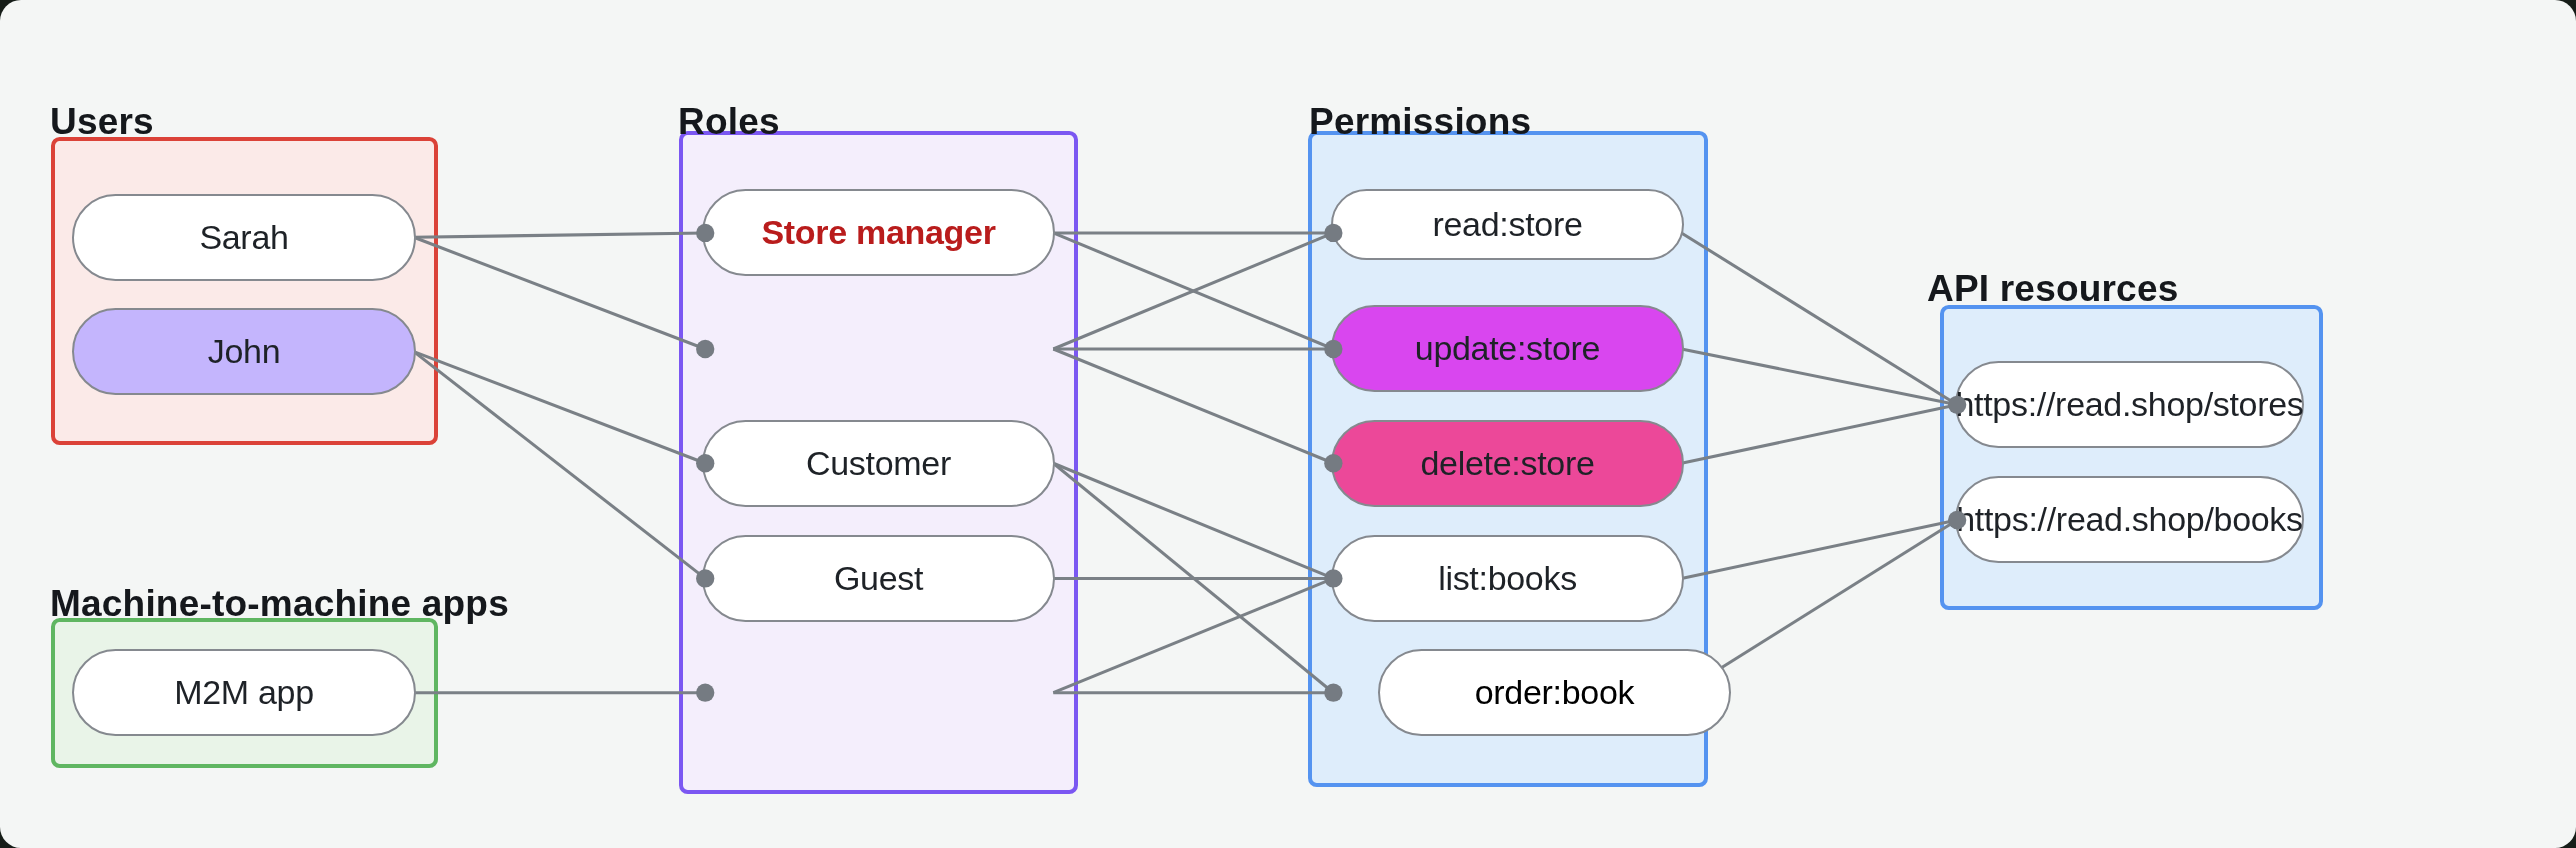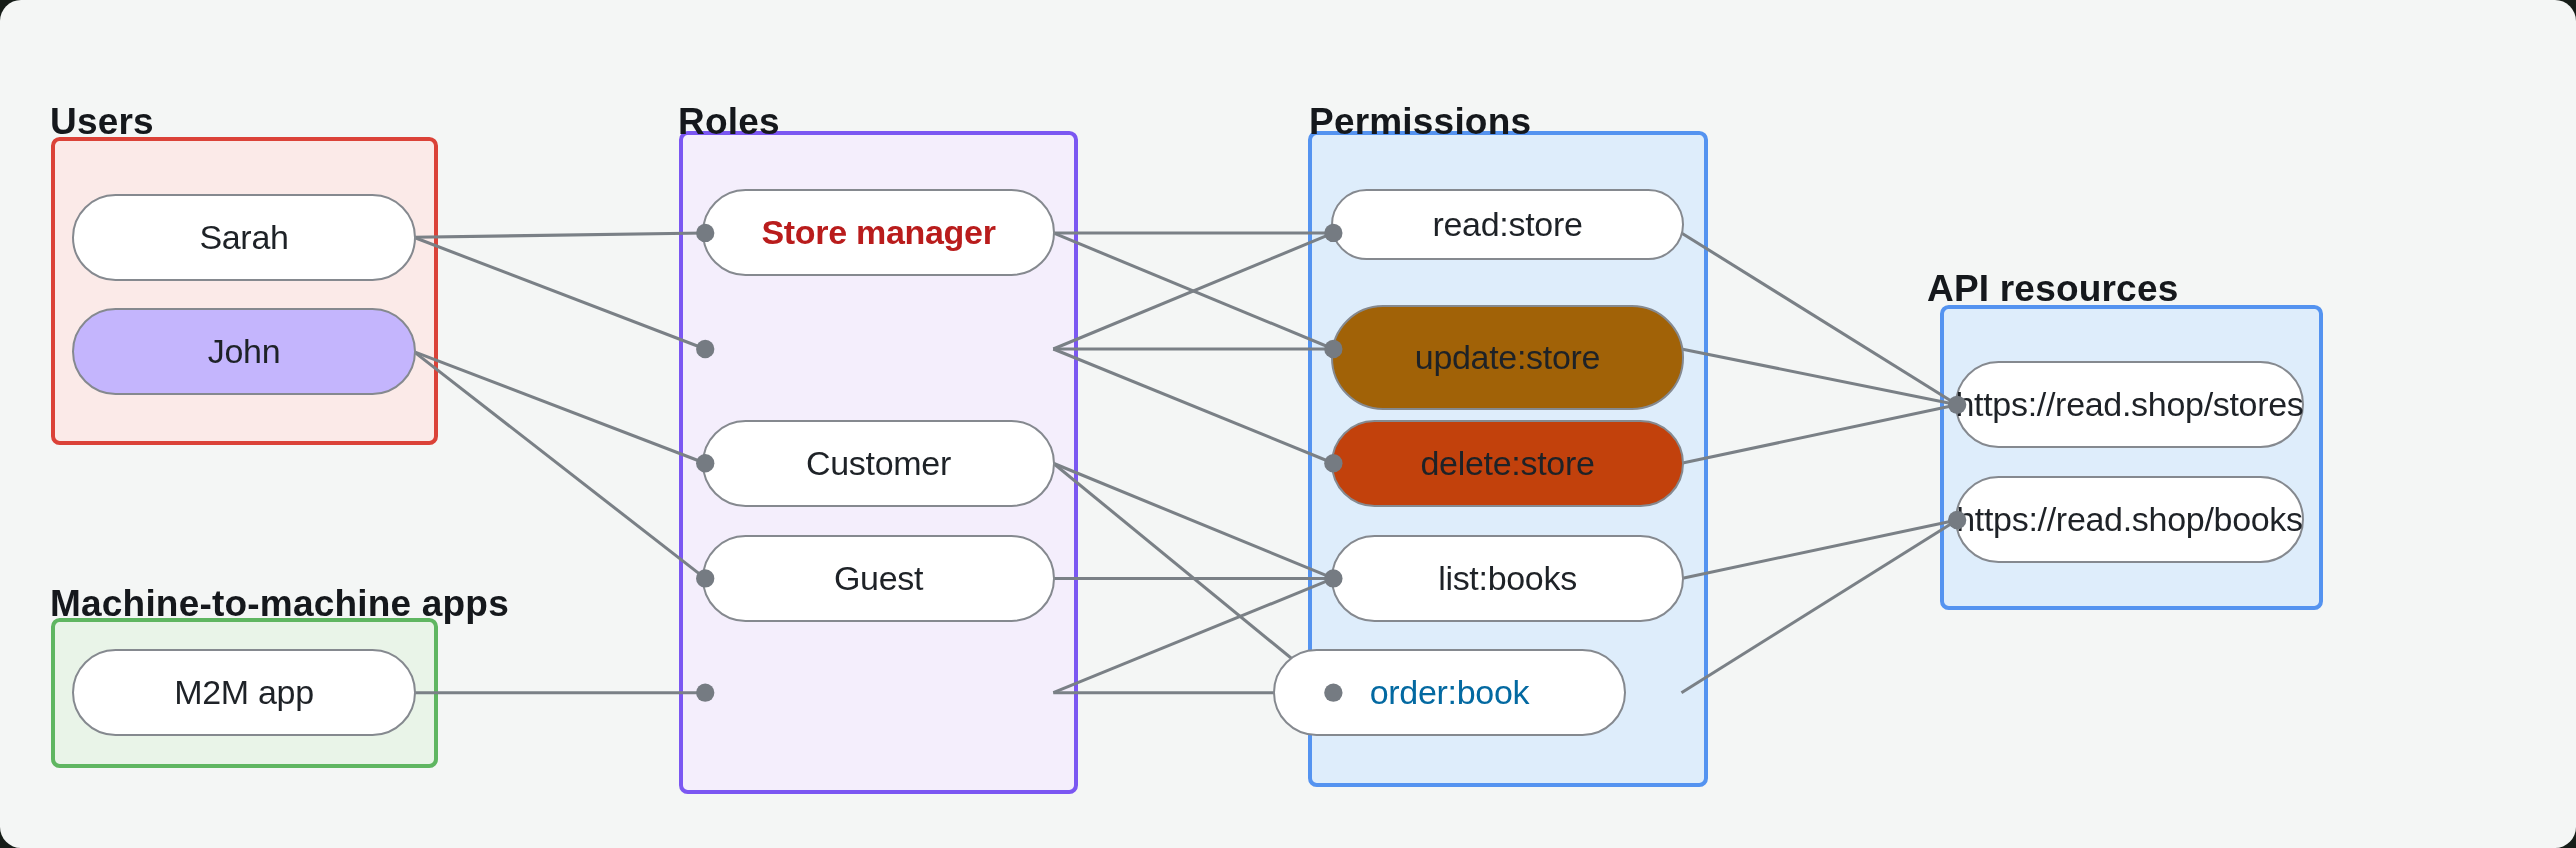--- a/index.html
+++ b/index.html
@@ -85,24 +85,24 @@
       <div class="node-pill" style="left: 72px; top: 194px; width: 344px; height: 87px; border-color: rgb(133, 137, 143); background: rgb(255, 255, 255); color: rgb(30, 34, 39);">Sarah</div>
       <div class="node-pill" style="left: 72px; top: 308px; width: 344px; height: 87px; border-color: rgb(133, 137, 143); background: #c4b5fd; color: rgb(30, 34, 39);">John</div>
       <div class="group-label" style="left: 50px; top: 538px;">Machine-to-machine apps</div>
       <div class="node-pill" style="left: 72px; top: 649px; width: 344px; height: 87px; border-color: rgb(133, 137, 143); background: rgb(255, 255, 255); color: rgb(30, 34, 39);">M2M app</div>
       <div class="group-label" style="left: 678px; top: 56px;">Roles</div>
       <div class="node-pill" style="left: 702px; top: 189px; width: 353px; height: 87px; border-color: rgb(133, 137, 143); background: rgb(255, 255, 255); color: #b91c1c; font-weight: bold;">Store manager</div>
       <div class="node-pill" style="left: 702px; top: 420px; width: 353px; height: 87px; border-color: rgb(133, 137, 143); background: rgb(255, 255, 255); color: rgb(30, 34, 39);">Customer</div>
       <div class="node-pill" style="left: 702px; top: 535px; width: 353px; height: 87px; border-color: rgb(133, 137, 143); background: rgb(255, 255, 255); color: rgb(30, 34, 39);">Guest</div>
       <div class="group-label" style="left: 1309px; top: 56px;">Permissions</div>
       <div class="node-pill" style="left: 1331px; top: 189px; width: 353px; height: 71px; border-color: rgb(133, 137, 143); background: rgb(255, 255, 255); color: rgb(30, 34, 39);">read:store</div>
-      <div class="node-pill" style="left: 1331px; top: 305px; width: 353px; height: 105px; border-color: rgb(133, 137, 143); background: #a16207; color: rgb(30, 34, 39);">update:store</div>
-      <div class="node-pill" style="left: 1331px; top: 420px; width: 353px; height: 87px; border-color: rgb(133, 137, 143); background: #c2410c; color: rgb(30, 34, 39);">delete:store</div>
+      <div class="node-pill" style="left: 1331px; top: 305px; width: 353px; height: 87px; border-color: rgb(133, 137, 143); background: #d946ef; color: rgb(30, 34, 39);">update:store</div>
+      <div class="node-pill" style="left: 1331px; top: 420px; width: 353px; height: 87px; border-color: rgb(133, 137, 143); background: #ec4899; color: rgb(30, 34, 39);">delete:store</div>
       <div class="node-pill" style="left: 1331px; top: 535px; width: 353px; height: 87px; border-color: rgb(133, 137, 143); background: rgb(255, 255, 255); color: rgb(30, 34, 39);">list:books</div>
-      <div class="node-pill" style="left: 1273px; top: 649px; width: 353px; height: 87px; border-color: rgb(133, 137, 143); background: rgb(255, 255, 255); color: #0369a1;">order:book</div>
+      <div class="node-pill" style="left: 1378px; top: 649px; width: 353px; height: 87px; border-color: rgb(133, 137, 143); background: rgb(255, 255, 255); color: #000000;">order:book</div>
       <div class="group-label" style="left: 1927px; top: 223px;">API resources</div>
       <div class="node-pill" style="left: 1955px; top: 361px; width: 349px; height: 87px; border-color: rgb(133, 137, 143); background: rgb(255, 255, 255); color: rgb(30, 34, 39);">https://read.shop/stores</div>
       <div class="node-pill" style="left: 1955px; top: 476px; width: 349px; height: 87px; border-color: rgb(133, 137, 143); background: rgb(255, 255, 255); color: rgb(30, 34, 39);">https://read.shop/books</div>
     </div>
   <svg id="dot-layer" width="2576" height="848" viewBox="0 0 2952 972">
       <circle cx="808" cy="267" r="10.5" fill="#757B82"></circle>
       <circle cx="808" cy="400" r="10.5" fill="#757B82"></circle>
       <circle cx="808" cy="531" r="10.5" fill="#757B82"></circle>
       <circle cx="808" cy="663" r="10.5" fill="#757B82"></circle>
       <circle cx="808" cy="794" r="10.5" fill="#757B82"></circle>

